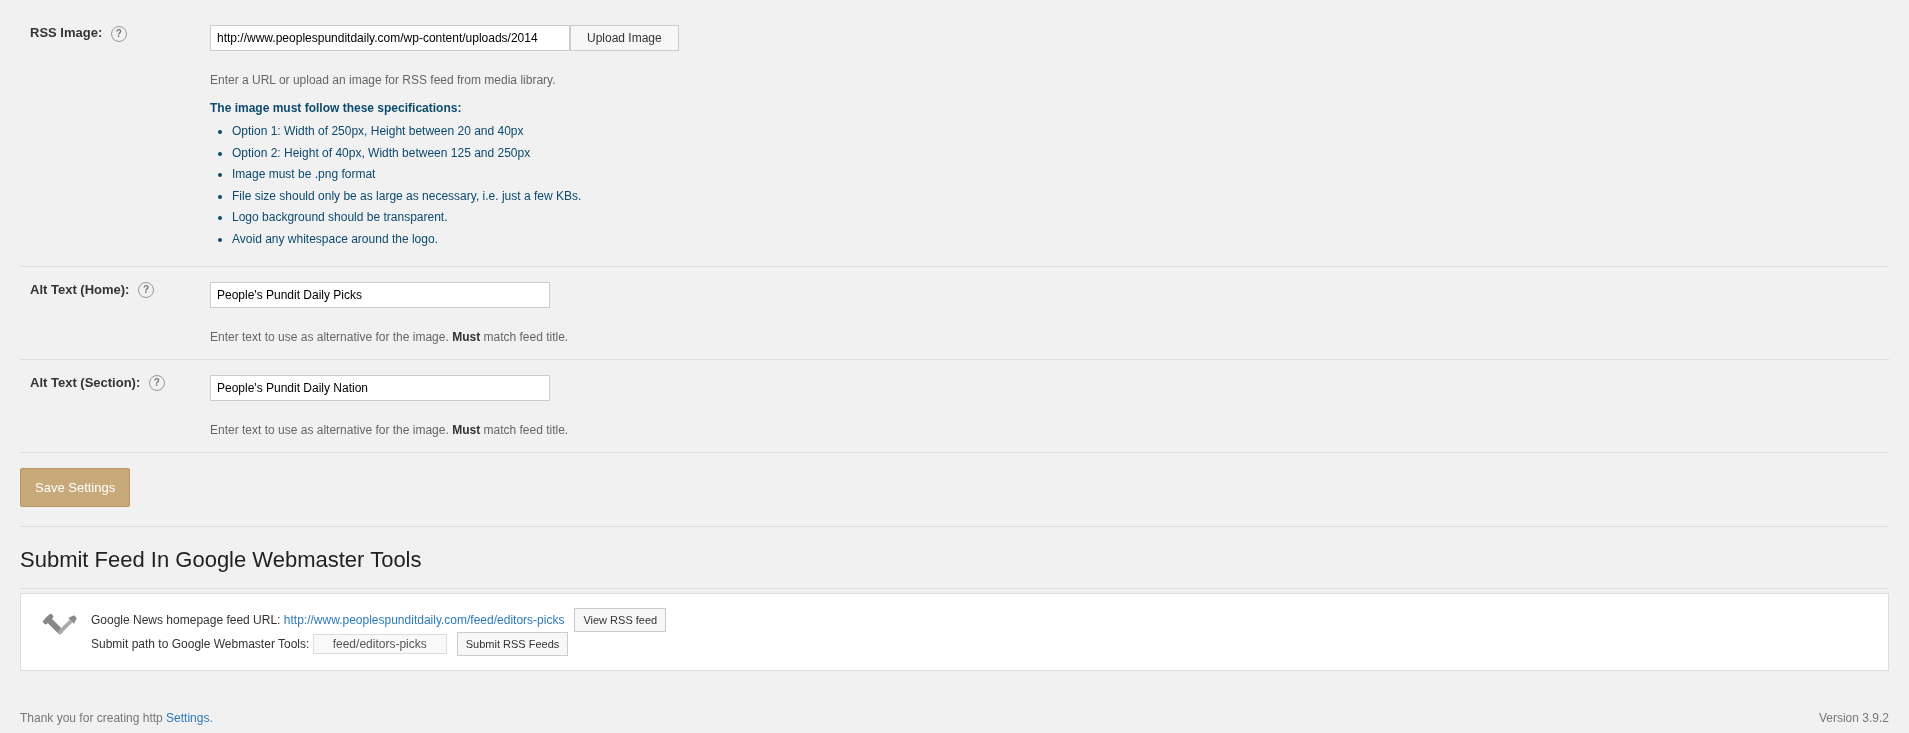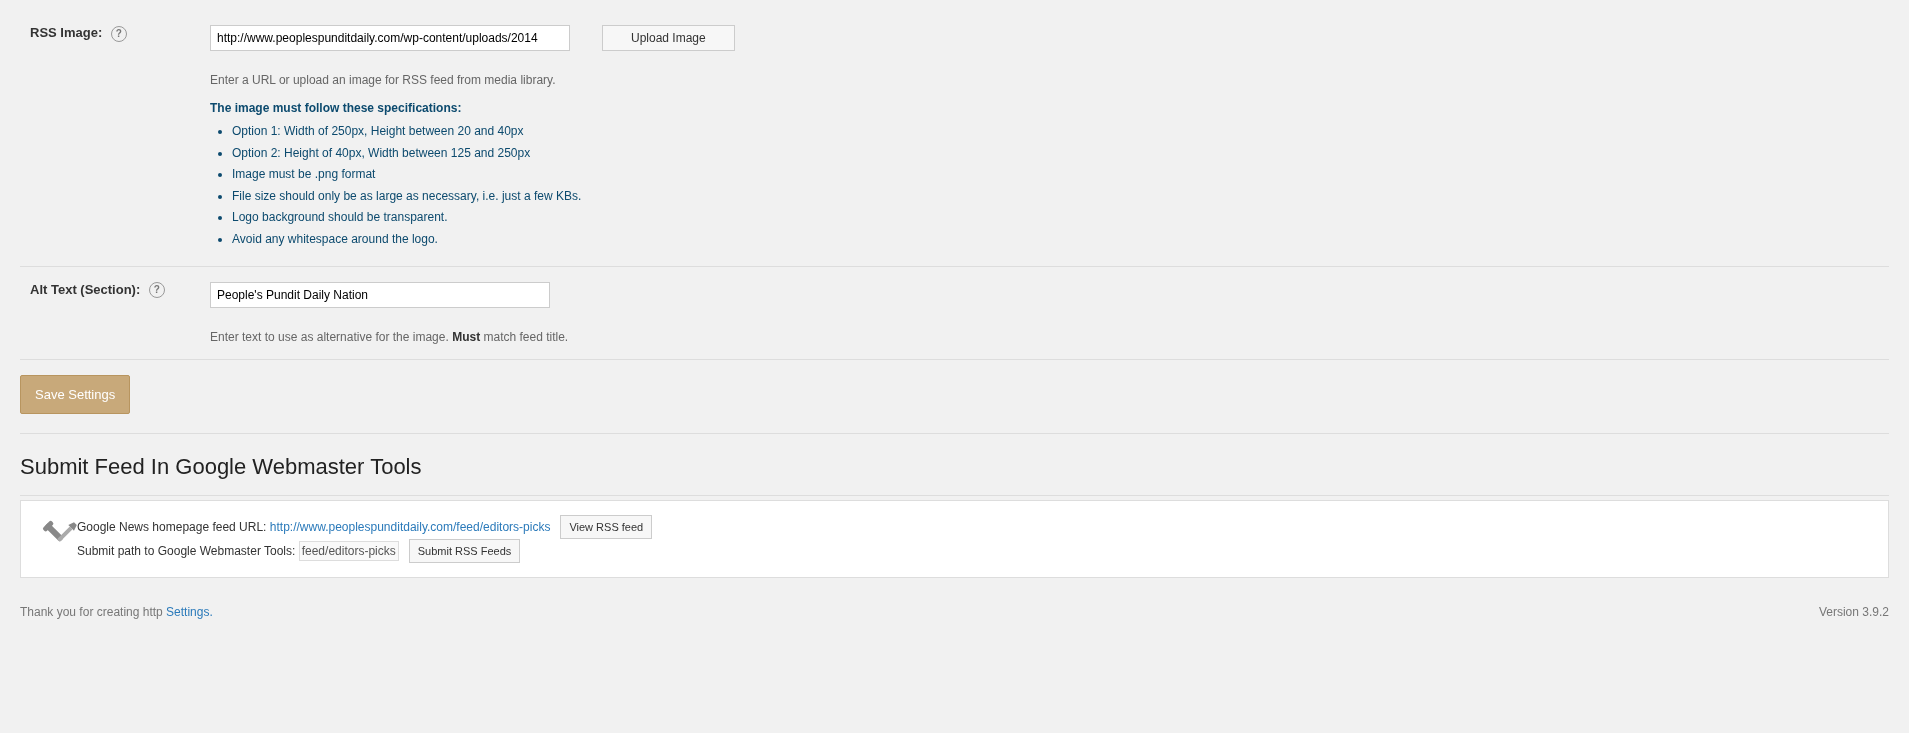--- a/index.html
+++ b/index.html
@@ -42,39 +42,38 @@
       line-height: 14px;
       text-align: center;
       margin-left: 5px;
       cursor: pointer;
       font-style: normal;
       vertical-align: middle;
     }
     .field-row {
       display: flex;
       align-items: flex-end;
-      gap: 16px;
+      gap: 0;
     }
     .url-input {
       width: 360px;
       padding: 4px 6px;
       border: 1px solid #ccc;
       background: #fff;
       font-size: 12px;
       height: 26px;
     }
     .button {
       background: #f7f7f7;
       border: 1px solid #ccc;
-      padding: 3px 28px;
+      padding: 3px 16px;
       font-size: 12px;
       cursor: pointer;
       height: 26px;
       color: #333;
-      margin-left: 16px;
     }
     .description {
       color: #666;
       font-size: 12px;
       margin-top: 22px;
     }
     .specs-block {
       margin-top: 14px;
       font-size: 12px;
       color: #0c4a6e;
@@ -116,39 +115,40 @@
       font-weight: 400;
       color: #222;
       margin: 20px 0 15px 0;
     }
     .webmaster-box {
       background: #fff;
       border: 1px solid #ddd;
       padding: 14px 16px;
       display: flex;
       align-items: flex-start;
-      margin-bottom: 7px;
+      gap: 14px;
+      margin-bottom: 20px;
     }
     .tools-icon {
       width: 40px;
       height: 40px;
       flex-shrink: 0;
     }
     .webmaster-info {
       font-size: 12px;
       line-height: 2;
     }
     .webmaster-info a {
       color: #2b7aba;
       text-decoration: none;
     }
     .webmaster-info .feed-path {
       background: #f9f9f9;
       border: 1px solid #ddd;
-      padding: 2px 2px;
+      padding: 2px 19px;
       font-size: 12px;
       color: #555;
     }
     .small-btn {
       background: #f7f7f7;
       border: 1px solid #ccc;
       padding: 2px 8px;
       font-size: 11px;
       cursor: pointer;
       color: #333;
@@ -196,20 +196,32 @@
               <li>Option 2: Height of 40px, Width between 125 and 250px</li>
               <li>Image must be .png format</li>
               <li>File size should only be as large as necessary, i.e. just a few KBs.</li>
               <li>Logo background should be transparent.</li>
               <li>Avoid any whitespace around the logo.</li>
             </ul>
           </div>
         </td>
       </tr>
 
+      <tr>
+        <td class="label-cell">
+          <span>Alt Text (Home):</span>
+          <span class="help-icon">?</span>
+        </td>
+        <td>
+          <input type="text" class="text-input" value="People's Pundit Daily Picks" style="">
+          <p class="description">
+            <span>Enter text to use as alternative for the image. </span><strong>Must</strong><span> match feed title.</span>
+          </p>
+        </td>
+      </tr>
 
       <tr>
         <td class="label-cell">
           <span>Alt Text (Section):</span>
           <span class="help-icon">?</span>
         </td>
         <td>
           <input type="text" class="text-input" value="People's Pundit Daily Nation" style="">
           <p class="description">
             <span>Enter text to use as alternative for the image. </span><strong>Must</strong><span> match feed title.</span>

